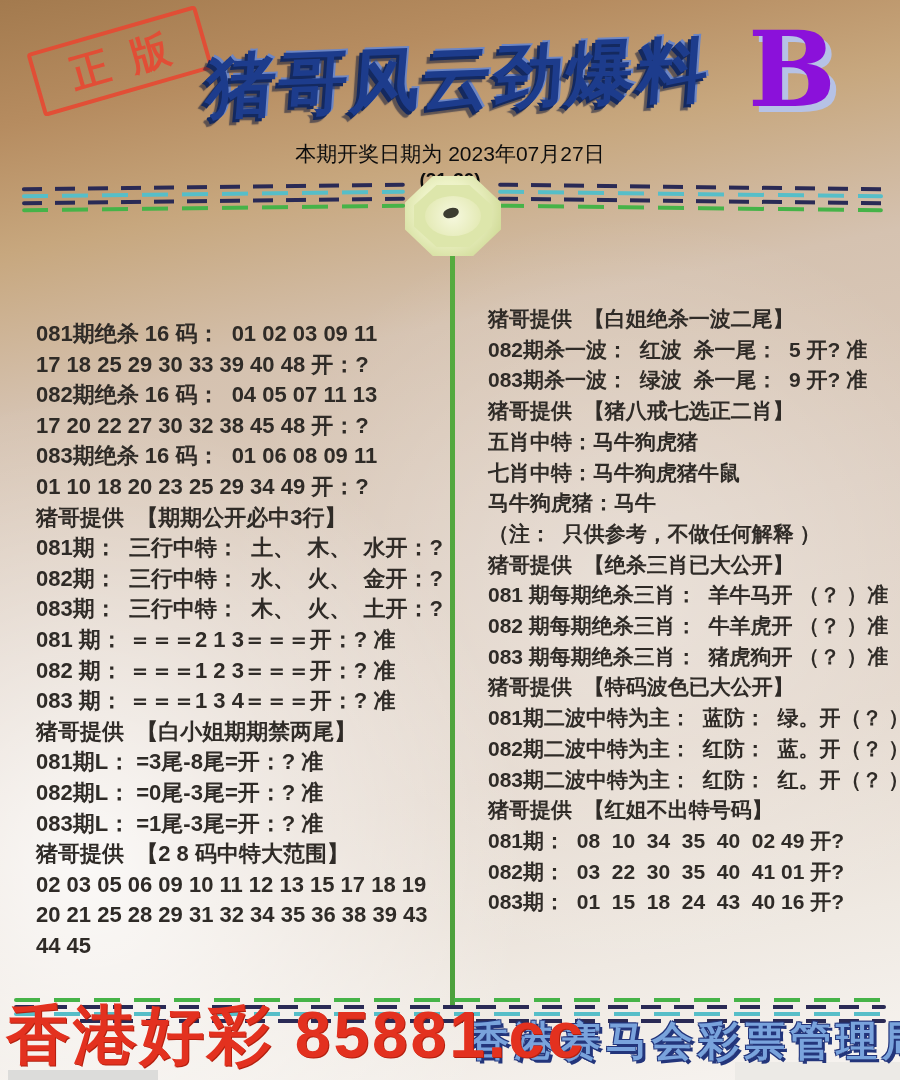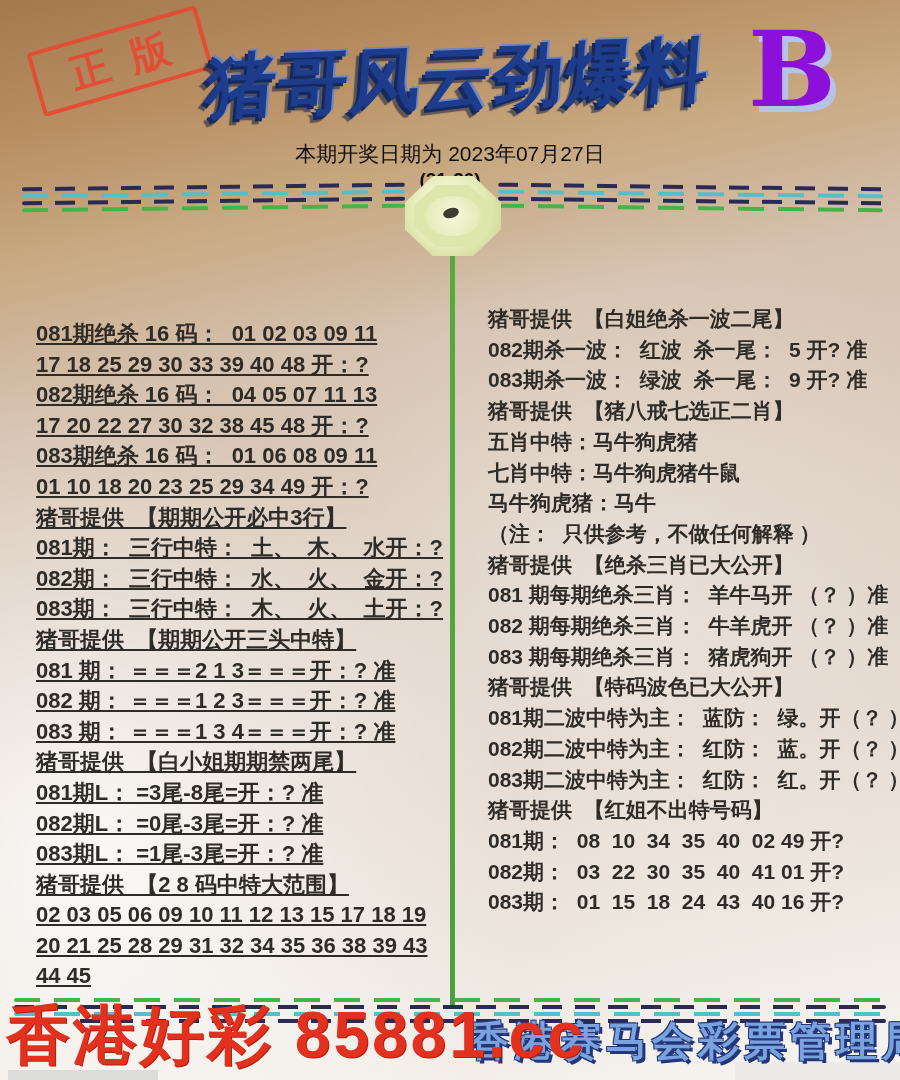--- a/index.html
+++ b/index.html
@@ -66,21 +66,21 @@
     position:absolute; left:38px; top:32px; width:16px; height:10px; border-radius:50%;
     background:#3c3c30; transform:rotate(-15deg);
   }
   .divider-line{
     position:absolute; left:450px; top:252px; width:5px; height:756px;
     background:linear-gradient(180deg,#55ab3f,#4ca03c); z-index:1;
   }
   
   .col{position:absolute; color:#2f2b27; font-weight:700; z-index:4;}
   .col .line{white-space:pre;}
-  .col-left {left:36px;  top:319px; font-size:22px; line-height:30.6px;text-decoration:underline;}
+  .col-left {left:36px;  top:319px; font-size:22px; line-height:30.6px;}
   .col-right{left:488px; top:304px; font-size:21px; line-height:30.7px;}
   
   .authority{
     position:absolute; left:0; top:1014px; width:100%; text-align:right; z-index:5;
     font-size:41px; font-weight:900; letter-spacing:5px; color:#79a3dc; white-space:nowrap;
     text-shadow:3px 3px 0 #23357b,-1px -1px 0 #23357b,1px -1px 0 #23357b,-1px 1px 0 #23357b;
     margin-left:28px;
   }
   .watermark{
     position:absolute; left:6px; top:992px; z-index:6;
@@ -127,21 +127,20 @@
       <div class="line">081期绝杀 16 码：  01 02 03 09 11</div>
       <div class="line">17 18 25 29 30 33 39 40 48 开：?</div>
       <div class="line">082期绝杀 16 码：  04 05 07 11 13</div>
       <div class="line">17 20 22 27 30 32 38 45 48 开：?</div>
       <div class="line">083期绝杀 16 码：  01 06 08 09 11</div>
       <div class="line">01 10 18 20 23 25 29 34 49 开：?</div>
       <div class="line">猪哥提供  【期期公开必中3行】</div>
       <div class="line">081期：  三行中特：  土、  木、  水开：?</div>
       <div class="line">082期：  三行中特：  水、  火、  金开：?</div>
       <div class="line">083期：  三行中特：  木、  火、  土开：?</div>
-      <div class="line">猪哥提供  【期期公开三头中特】</div>
       <div class="line">081 期： ＝＝＝2 1 3＝＝＝开：? 准</div>
       <div class="line">082 期： ＝＝＝1 2 3＝＝＝开：? 准</div>
       <div class="line">083 期： ＝＝＝1 3 4＝＝＝开：? 准</div>
       <div class="line">猪哥提供  【白小姐期期禁两尾】</div>
       <div class="line">081期L： =3尾-8尾=开：? 准</div>
       <div class="line">082期L： =0尾-3尾=开：? 准</div>
       <div class="line">083期L： =1尾-3尾=开：? 准</div>
       <div class="line">猪哥提供  【2 8 码中特大范围】</div>
       <div class="line">02 03 05 06 09 10 11 12 13 15 17 18 19</div>
       <div class="line">20 21 25 28 29 31 32 34 35 36 38 39 43</div>

